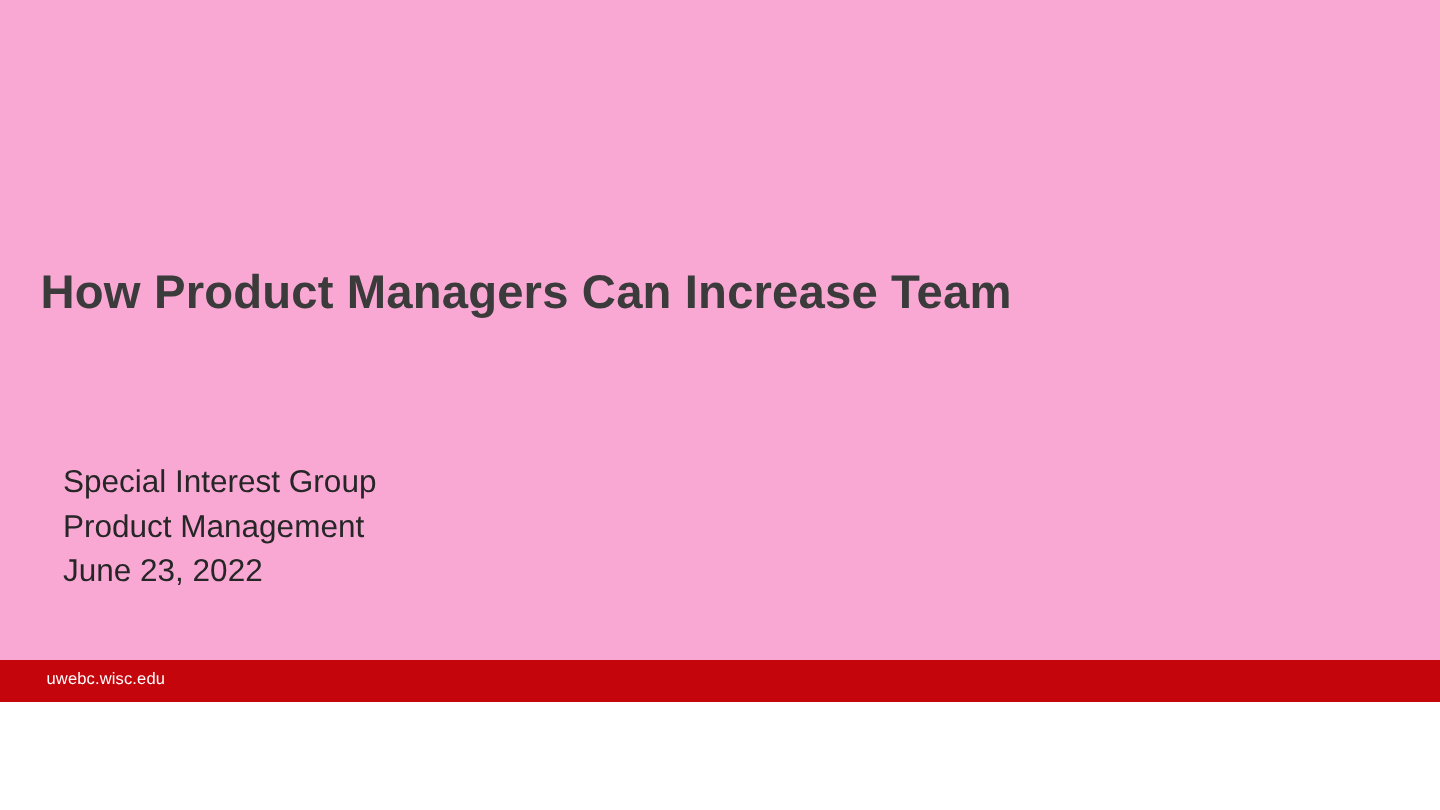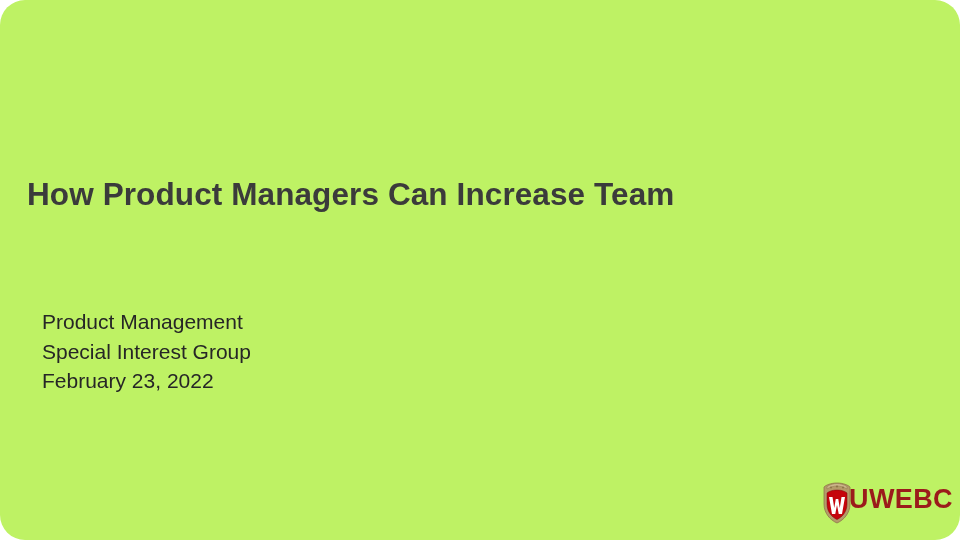--- a/index.html
+++ b/index.html
@@ -6,24 +6,23 @@
     margin: 0;
     padding: 0;
     background: #ffffff;
   }
   body {
     font-family: "Liberation Sans", sans-serif;
   }
   .slide {
     position: relative;
     width: 960px;
-    height: 540px;
-    background: #bef264;
+    height: 468px;
+    background: #f9a8d4;
     overflow: hidden;
-    border-radius: 25px;
   }
 
   
   .title-block {
     position: absolute;
     left: 27px;
     top: 174px;
     width: 900px;
   }
   .title-line {
@@ -104,25 +103,28 @@
 </head>
 <body>
 
 <div class="slide">
 
   <div class="title-block">
     <div class="title-line">How Product Managers Can Increase Team</div>
   </div>
 
   <div class="subtitle-block">
+    <div class="subtitle-line">Special Interest Group</div>
     <div class="subtitle-line">Product Management</div>
-    <div class="subtitle-line">Special Interest Group</div>
-    <div class="subtitle-line">February 23, 2022</div>
+    <div class="subtitle-line">June 23, 2022</div>
   </div>
 
+  <div class="footer-bar">
+    <div class="footer-url">uwebc.wisc.edu</div>
+  </div>
 
   <div class="logo">
     <svg class="logo-crest" viewBox="0 0 60 84" xmlns="http://www.w3.org/2000/svg">
 
       <path d="M30 2 C18 2 8 6 4 10 L4 44 C4 62 16 76 30 82 C44 76 56 62 56 44 L56 10 C52 6 42 2 30 2 Z" fill="#b59b6a" stroke="#8c7448" stroke-width="1.5"></path>
 
       <path d="M10 9 C16 5 24 3 30 3 C36 3 44 5 50 9 L50 14 C44 10 36 8 30 8 C24 8 16 10 10 14 Z" fill="#cdb68c" stroke="#8c7448" stroke-width="1"></path>
       <circle cx="18" cy="11" r="2" fill="#8c7448"></circle>
       <circle cx="30" cy="9" r="2.2" fill="#8c7448"></circle>
       <circle cx="42" cy="11" r="2" fill="#8c7448"></circle>

